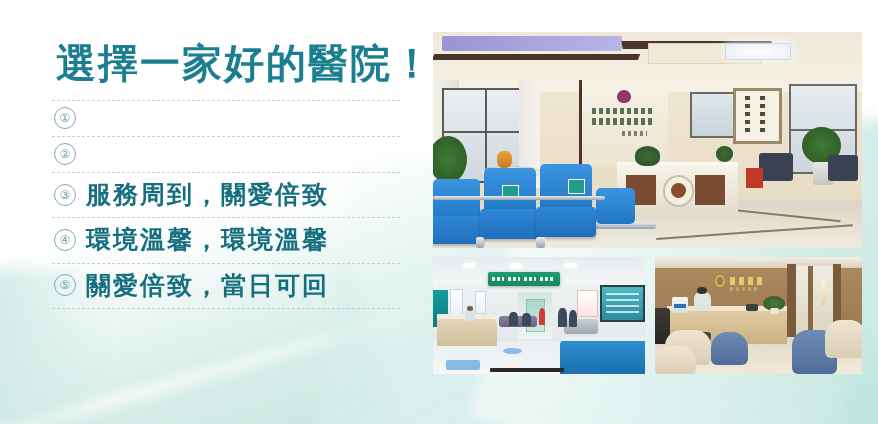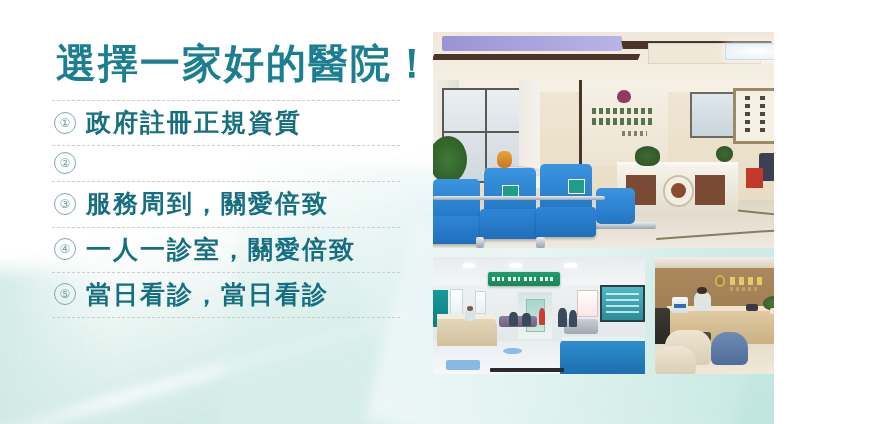--- a/index.html
+++ b/index.html
@@ -4,21 +4,21 @@
 <style>
   html,body{margin:0;padding:0;}
   body{
     width:878px;height:424px;
     font-family:"DejaVu Serif","Liberation Serif",serif;
     background:#ffffff;
     overflow:hidden;
   }
   .banner{
     position:relative;
-    width:774px;height:424px;
+    width:878px;height:424px;
     overflow:hidden;
     background:#ffffff;
   }
 
   
   .bg-layer{position:absolute;inset:0;pointer-events:none;}
 
   .bg-bl-1{
     position:absolute;left:-160px;bottom:-210px;width:700px;height:420px;
     background:linear-gradient(to top,#cfe9e3 0%,#ddefeb 45%,rgba(236,247,245,0) 100%);
@@ -328,36 +328,35 @@
     <div class="bg-br-2"></div>
     <div class="bg-br-fold"></div>
     <div class="bg-r-edge"></div>
   </div>
 
   <div class="left-col">
     <h1 class="headline">選擇一家好的醫院！</h1>
     <ul class="feature-list">
       <li class="feature-item">
         <span class="num-badge">①</span>
-        <span class="feature-text">政府註冊正規資質</span>
       </li>
       <li class="feature-item">
         <span class="num-badge">②</span>
       </li>
       <li class="feature-item">
         <span class="num-badge">③</span>
         <span class="feature-text">服務周到，關愛倍致</span>
       </li>
       <li class="feature-item">
         <span class="num-badge">④</span>
-        <span class="feature-text">一人一診室，關愛倍致</span>
+        <span class="feature-text">環境溫馨，環境溫馨</span>
       </li>
       <li class="feature-item">
         <span class="num-badge">⑤</span>
-        <span class="feature-text">當日看診，當日看診</span>
+        <span class="feature-text">關愛倍致，當日可回</span>
       </li>
     </ul>
   </div>
 
   <div class="photos">
 
     <div class="photo photo-top">
       <div class="scene">
         <div class="t-ceiling"></div>
         <div class="t-ceil-strip"></div>

